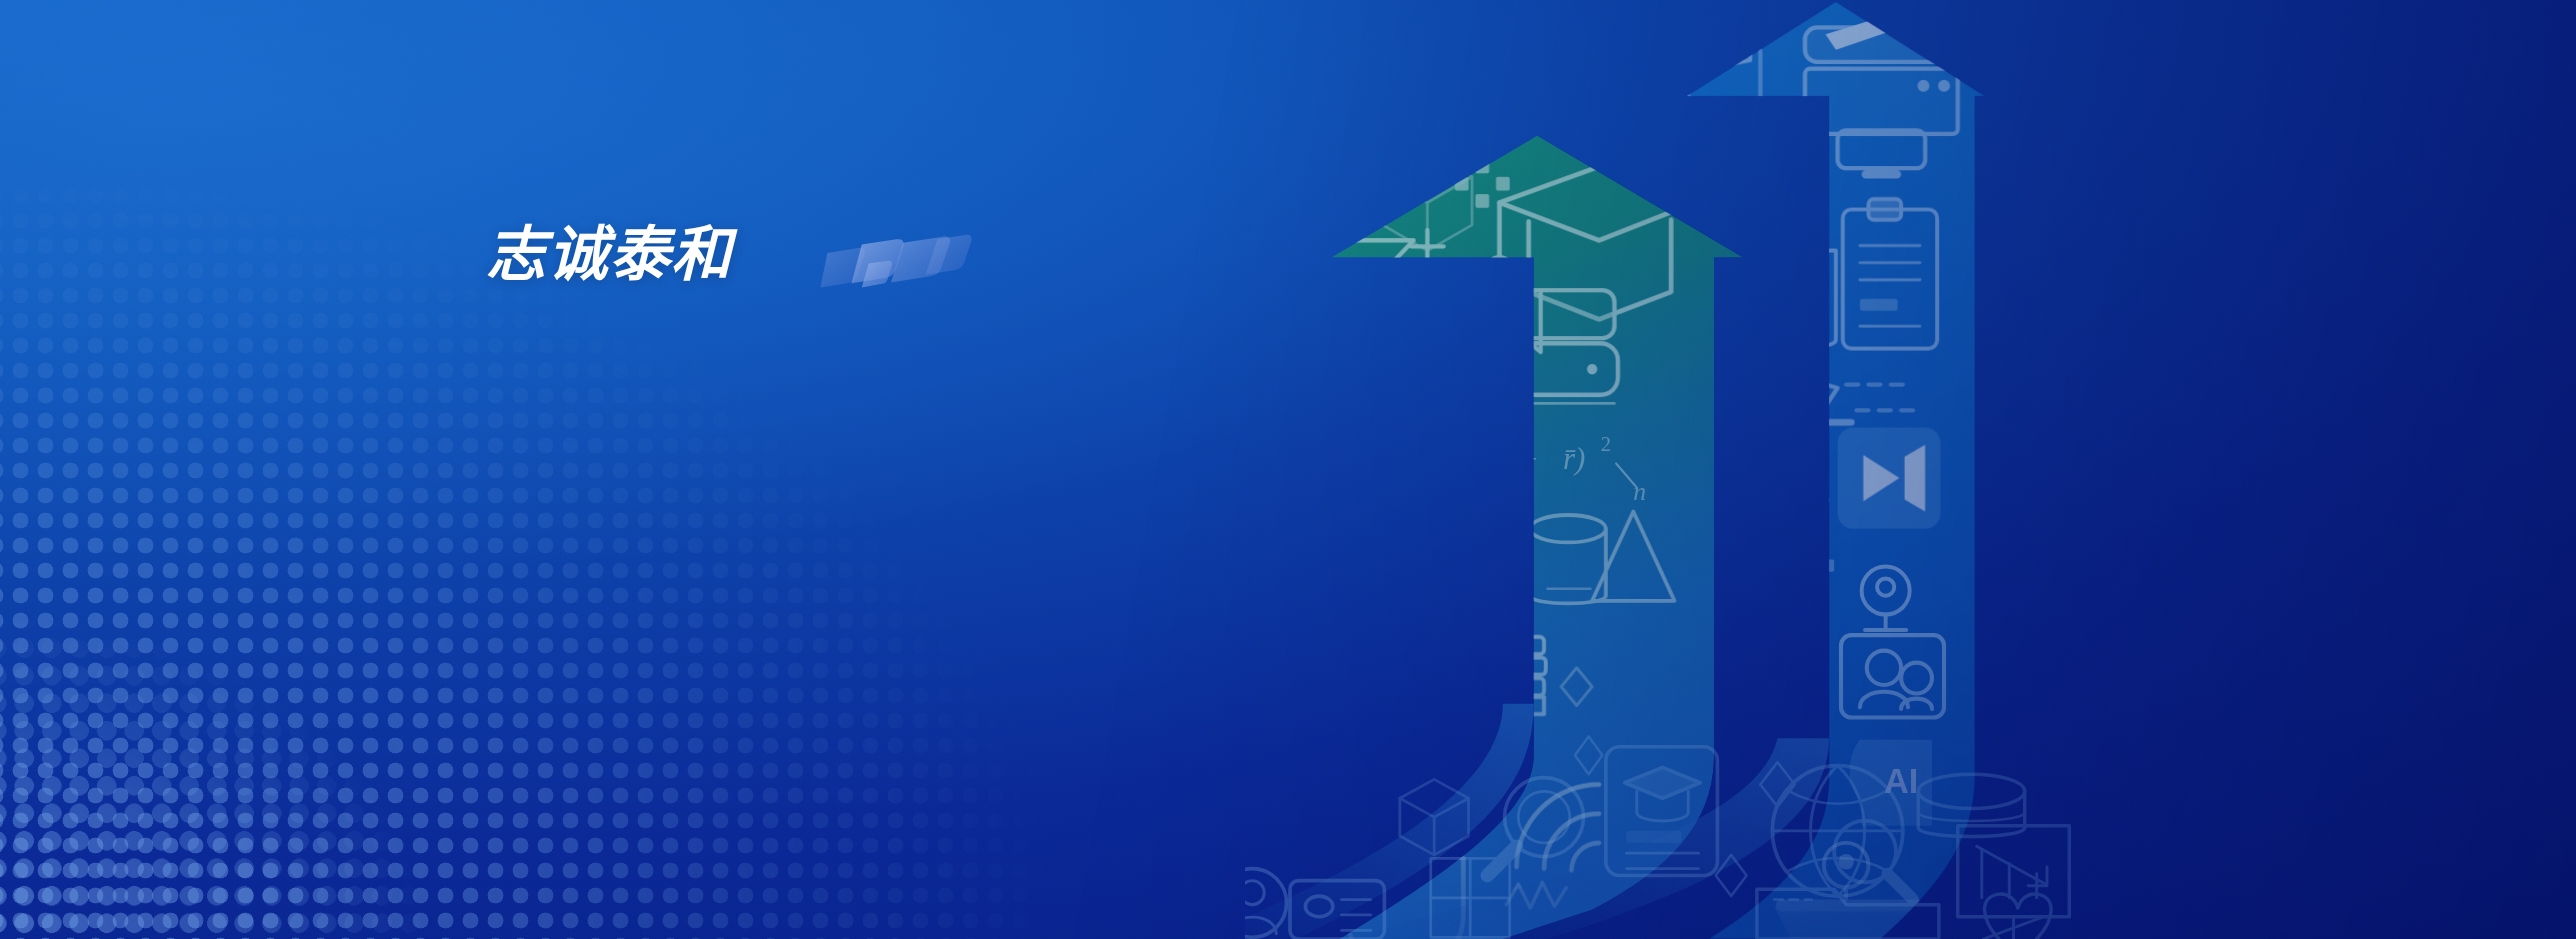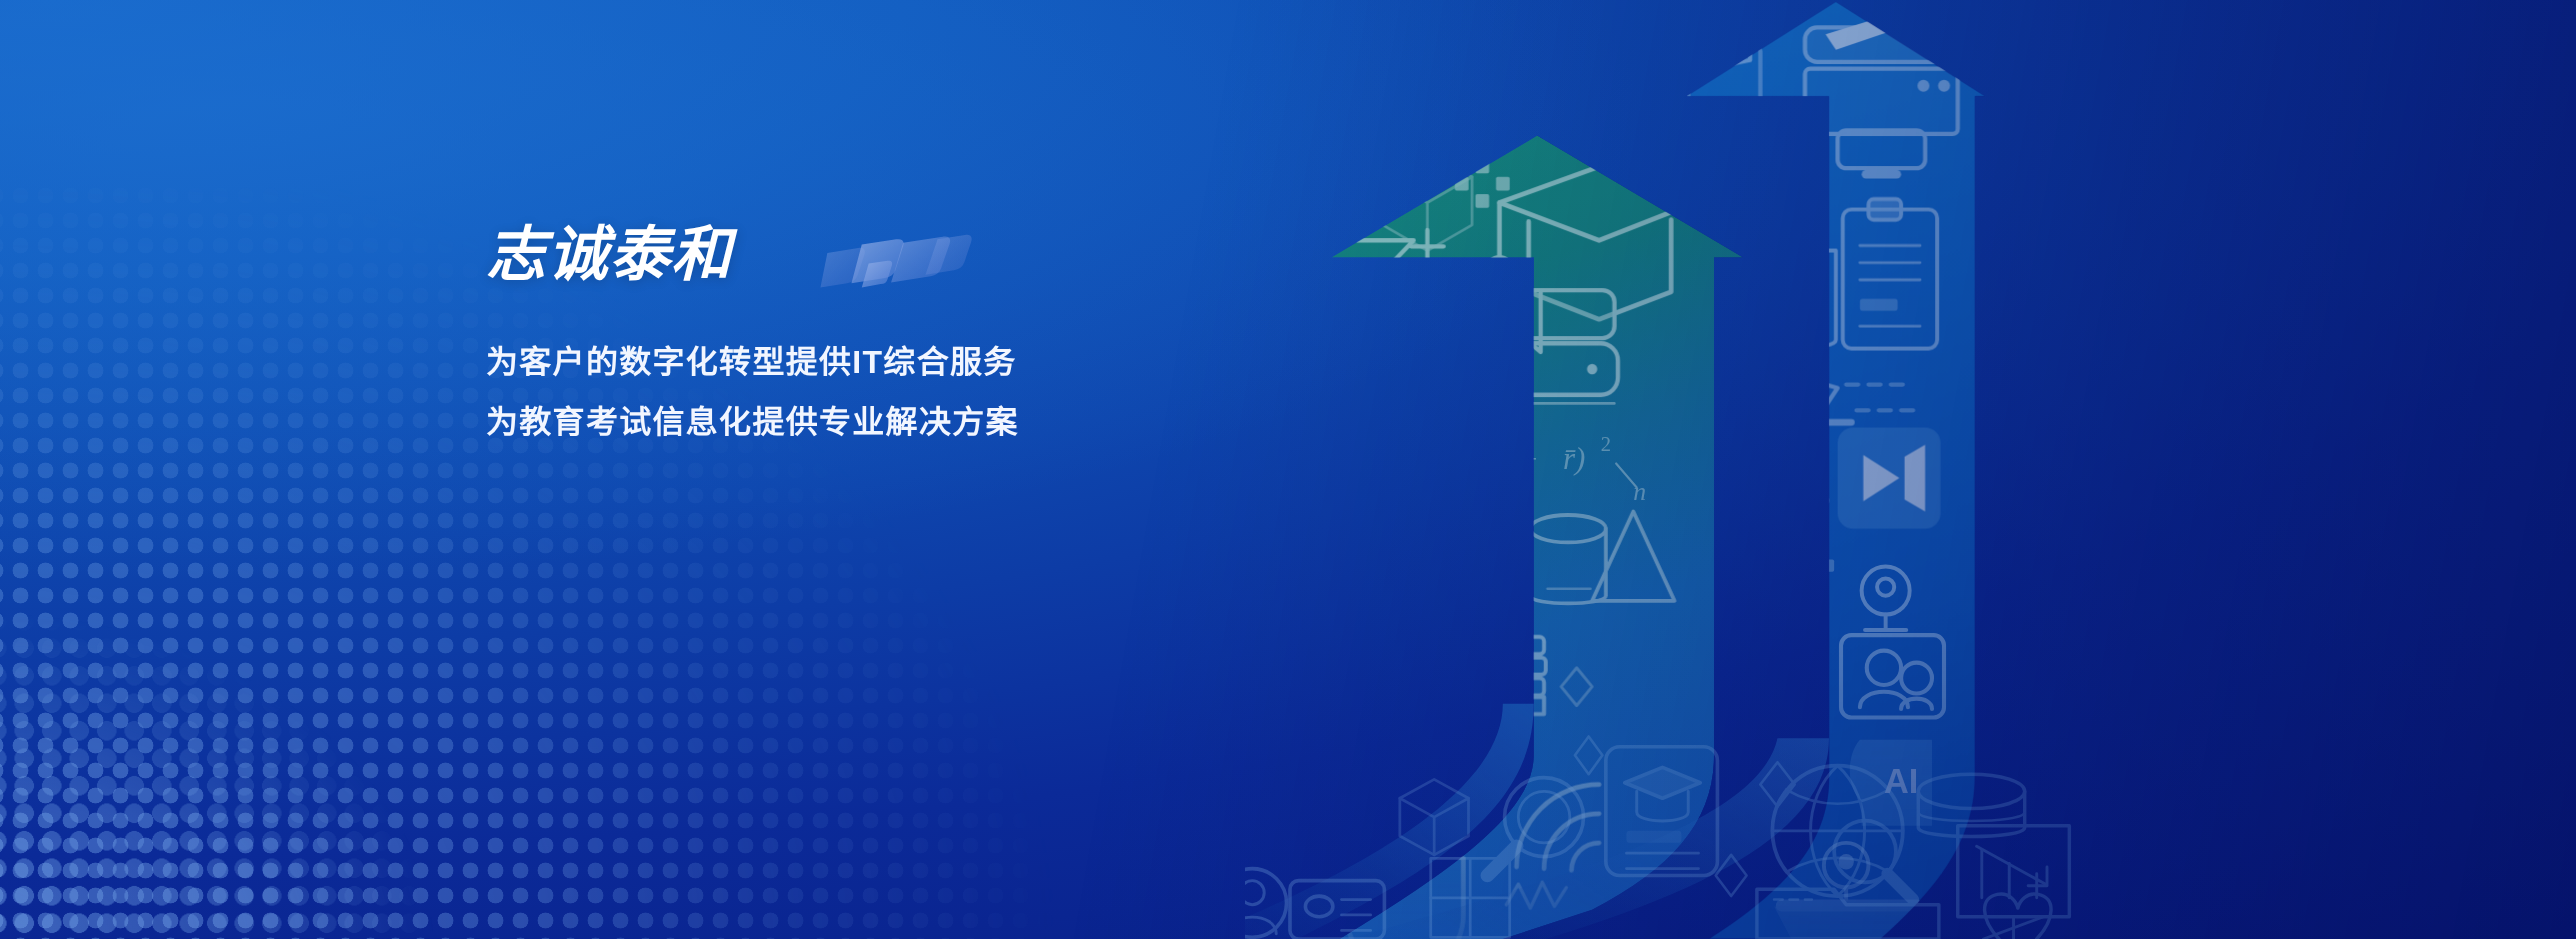--- a/index.html
+++ b/index.html
@@ -543,20 +543,16 @@
         <g>
           <path d="M 12 36 L 48 30 C 54 29 57 32 55 38 L 47 62 C 45 67 41 70 35 71 L 4 76 Z" fill="url(#pg1)"></path>
           <path d="M 52 26 L 92 20 C 99 19 102 22 100 28 L 91 56 C 89 61 85 64 79 65 L 40 71 Z" fill="url(#pg2)"></path>
           <path d="M 100 24 L 146 17 C 153 16 156 19 154 25 L 144 54 C 142 59 138 62 132 63 L 86 70 Z" fill="url(#pg3)"></path>
           <path d="M 140 20 L 172 15 C 178 14 181 17 179 23 L 171 47 C 169 52 165 55 159 56 L 126 61 Z" fill="url(#pg1)"></path>
           <path d="M 60 48 L 82 45 C 86 44 88 46 87 50 L 82 66 C 81 70 78 72 74 72 L 52 76 Z" fill="url(#pg2)"></path>
         </g>
       </svg>
     </div>
 
-    <div class="tagline">
-      <div>为客户的数字化转型提供IT综合服务</div>
-      <div>为教育考试信息化提供专业解决方案</div>
-    </div>
   </div>
 
 </div>
 
 
 </body></html>

